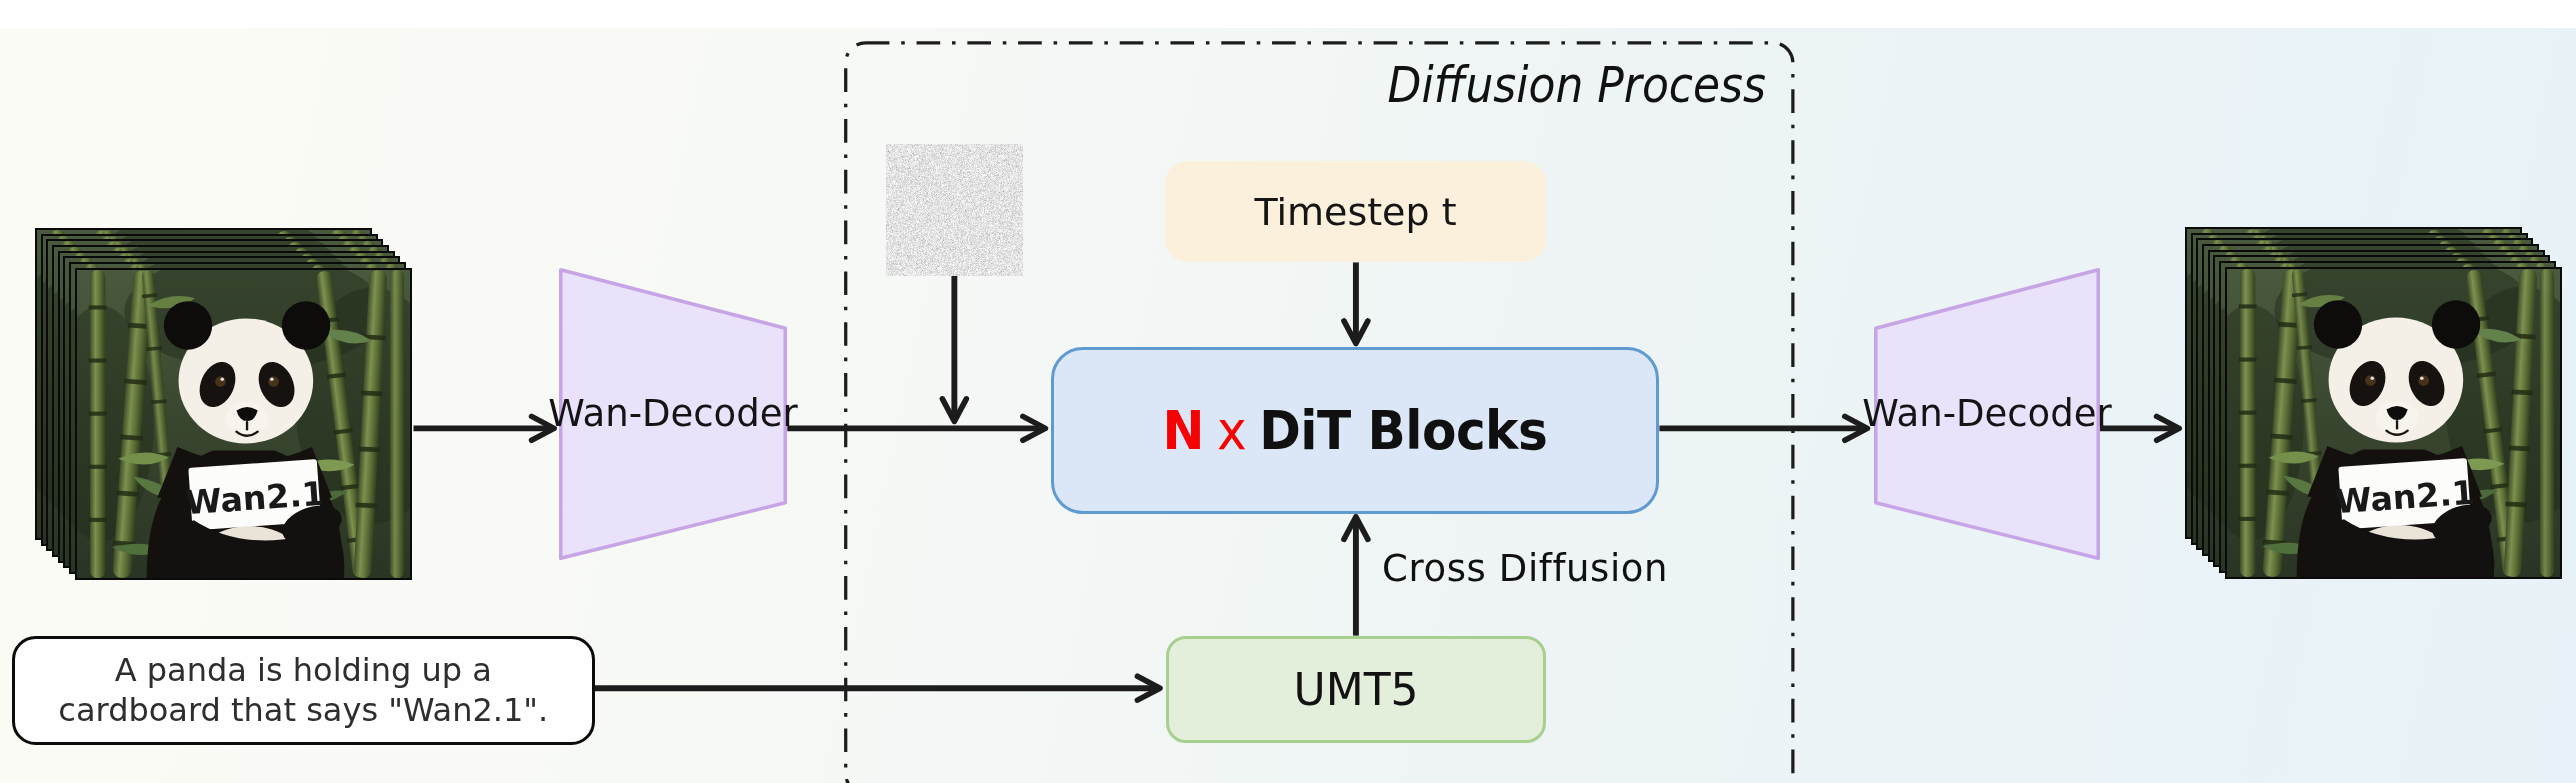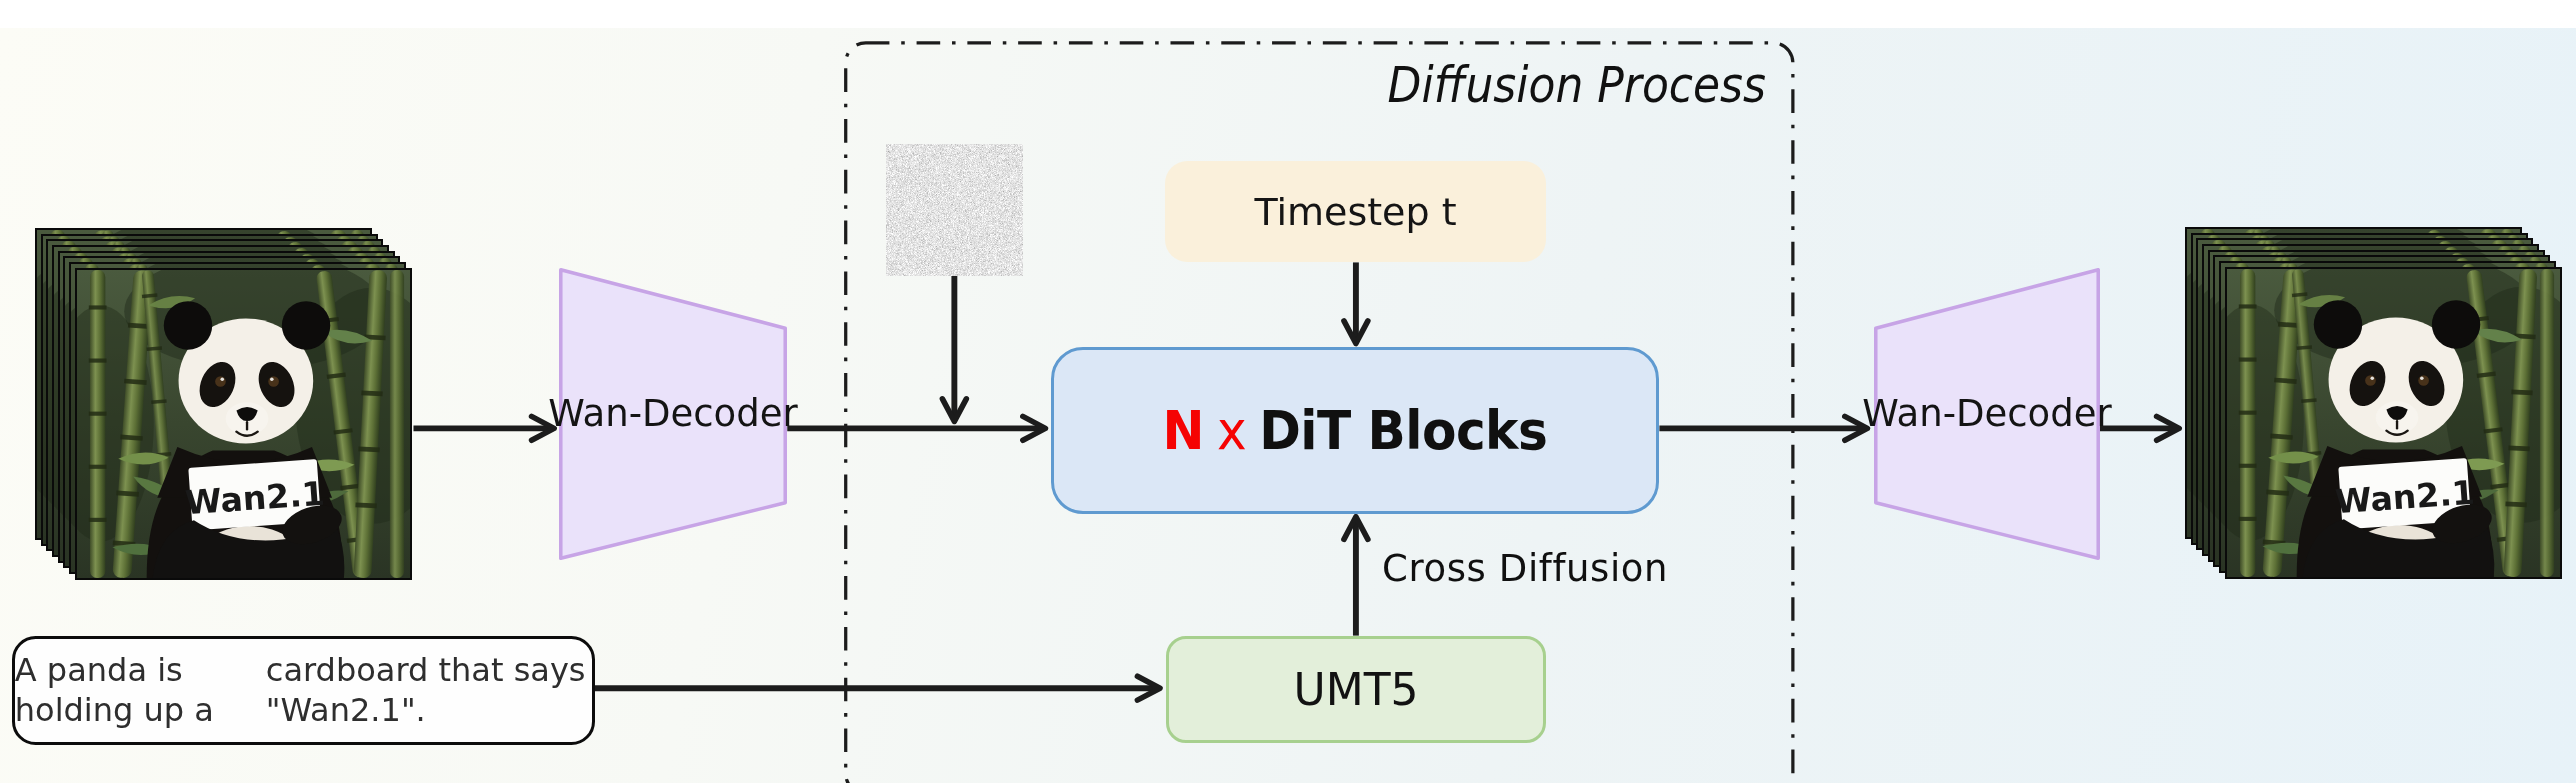--- a/index.html
+++ b/index.html
@@ -20,21 +20,21 @@
   #dit-box .n{color:#f50303;font-weight:bold;}
   #dit-box .times{color:#f50303;margin:0 14px;}
   #dit-box .rest{color:#101010;font-weight:bold;}
   #umt5-box{left:1166px;top:608px;width:380px;height:107px;background:#e3efda;border:3px solid #a7d08e;border-radius:20px;font-size:44px;color:#121212;}
   #noise-box{left:886px;top:116px;width:137px;height:132px;z-index:3;position:absolute;}
   .trap{position:absolute;z-index:3;}
   .trap svg{position:absolute;left:0;top:0;}
   .trap .tlabel{position:absolute;left:0;top:0;width:100%;height:100%;display:flex;flex-direction:row;align-items:center;justify-content:center;font-size:37px;line-height:1.38;color:#141414;}
   #encoder-node{left:559px;top:240px;width:228px;height:292px;}
   #decoder-node{left:1874px;top:240px;width:226px;height:292px;}
-  #prompt-box{left:11.8px;top:608px;width:583px;height:109px;background:#fefefe;border:3.5px solid #0c0c0c;border-radius:23.6px;flex-direction:row;font-size:32px;line-height:1.22;color:#2e2e2e;}
+  #prompt-box{left:11.8px;top:608px;width:583px;height:109px;background:#fefefe;border:3.5px solid #0c0c0c;border-radius:23.6px;flex-direction:column;font-size:32px;line-height:1.22;color:#2e2e2e;}
   #diffusion-title{position:absolute;right:810px;top:28px;z-index:3;font-style:italic;font-size:50px;color:#111;transform:scaleX(.88);transform-origin:right center;white-space:nowrap;}
   #cross-attention-label{position:absolute;left:1382px;top:519px;z-index:3;font-size:37px;letter-spacing:0.6px;color:#101010;white-space:nowrap;}
 </style>
 </head>
 <body>
 
 <div id="canvas">
 
   <svg width="0" height="0" style="position:absolute">
     <defs>

